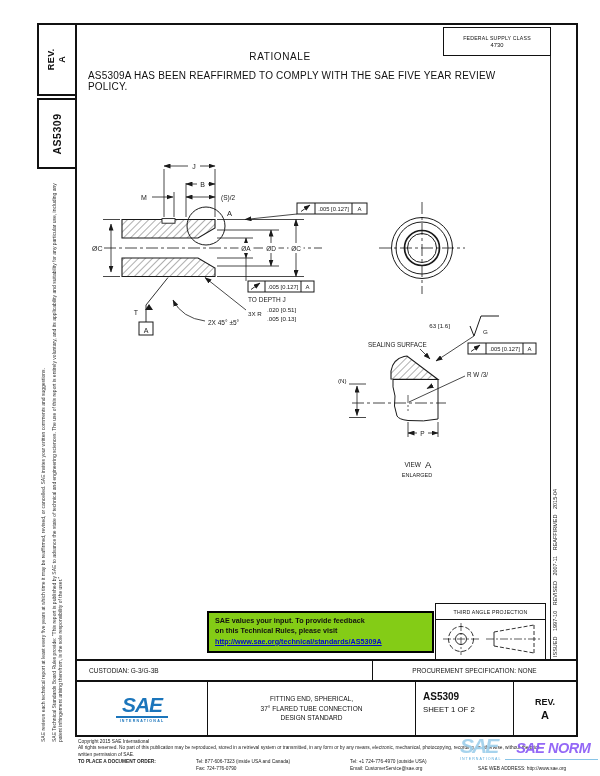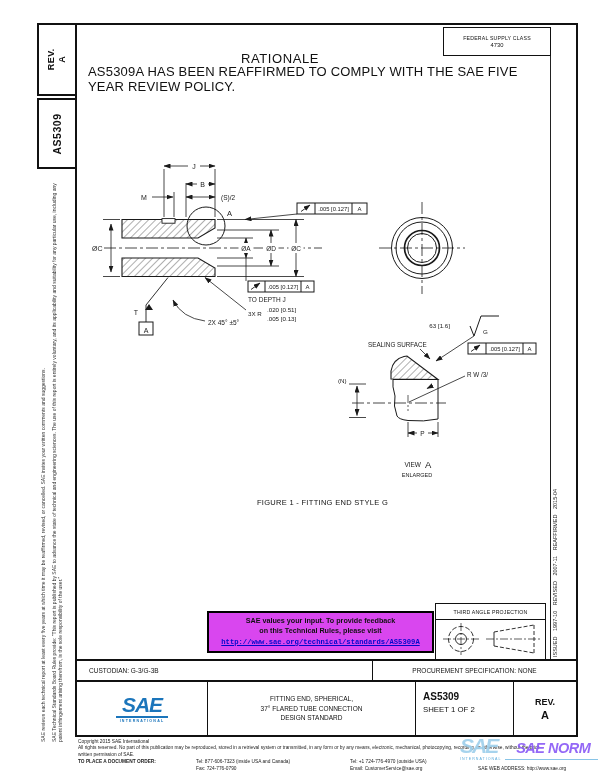--- a/index.html
+++ b/index.html
@@ -16,28 +16,28 @@
   .vcol{position:absolute;transform:rotate(-90deg);transform-origin:left top;
         font-size:5px;line-height:6.2px;color:#333;}
   .disc1{left:51px;top:742px;width:572px;}
   .disc2{left:40px;top:742px;width:572px;}
   .dates{left:552px;top:657px;width:335px;font-size:5.5px;color:#222;word-spacing:4px;white-space:nowrap;}
   .fsc-box{left:443px;top:27px;width:108px;height:29px;border:1.5px solid #111;
            display:flex;flex-direction:column;align-items:center;justify-content:center;gap:1px;}
   .fsc-l1{font-size:5.2px;letter-spacing:.2px;}
   .fsc-l2{font-size:5.8px;}
   .right-vline{left:550px;top:56px;width:1px;height:604px;background:#222;}
-  .rat-title{left:90px;top:51px;width:380px;text-align:center;font-size:13px;letter-spacing:.6px;}
-  .rat-text{left:88px;top:64px;width:440px;font-size:13px;letter-spacing:.2px;}
+  .rat-title{left:90px;top:51px;width:380px;text-align:center;font-size:10px;letter-spacing:.6px;}
+  .rat-text{left:88px;top:70px;width:440px;font-size:10px;letter-spacing:.2px;}
   .fig-cap{left:150px;top:498px;width:345px;text-align:center;font-size:7.5px;letter-spacing:.3px;}
   .draw{left:0;top:0;width:600px;height:776px;pointer-events:none;}
   svg text{font-family:"Liberation Sans",sans-serif;fill:#1a1a1a;stroke:none;}
-  .fb-box{left:207px;top:611px;width:227px;height:42px;border:2.5px solid #000;background:#d946ef;
-          padding:3px 6px;font-size:7.2px;font-weight:bold;line-height:1.45;text-align:center;}
-  .fb-link{color:#0008cc;text-decoration:underline;font-family:Liberation Mono, monospace;}
+  .fb-box{left:207px;top:611px;width:227px;height:42px;border:2.5px solid #000;background:#84cc16;
+          padding:3px 6px;font-size:7.2px;font-weight:bold;line-height:1.45;}
+  .fb-link{color:#0008cc;text-decoration:underline;}
   .tap-box{left:435px;top:603px;width:111px;height:58px;border:1.5px solid #111;background:#fff;}
   .tap-title{height:15px;border-bottom:1.5px solid #111;display:flex;align-items:center;justify-content:center;
              font-size:5.2px;letter-spacing:.2px;}
   .tb-row1{left:75px;top:659px;width:503px;height:21px;border:2px solid #111;border-bottom:none;display:flex;background:#fff;}
   .tb-cust{width:283px;border-right:1.5px solid #111;display:flex;align-items:center;padding-left:12px;font-size:6.5px;}
   .tb-proc{flex:1;display:flex;align-items:center;justify-content:center;font-size:6.5px;}
   .tb-row2{left:75px;top:680px;width:503px;height:57px;border:2px solid #111;display:flex;background:#fff;}
   .tb-logo{width:130px;border-right:1.5px solid #111;display:flex;flex-direction:column;align-items:center;justify-content:center;}
   .logo-main{color:#1b75bb;font-weight:bold;font-style:italic;font-size:21px;letter-spacing:-1px;line-height:1;}
   .logo-bar{width:52px;height:2px;background:#1b75bb;margin:1px 0;}
@@ -246,21 +246,20 @@
       <rect x="417" y="428" width="11" height="10" fill="#fff" stroke="none"></rect>
     </g>
     <text x="467" y="377" font-size="6.3">R W /3/</text>
     <text x="338" y="382.5" font-size="6.2">(N)</text>
     <text x="422.5" y="435.5" font-size="6.5" text-anchor="middle">P</text>
     <text x="421" y="467" font-size="6.5" text-anchor="end">VIEW</text>
     <text x="425" y="468" font-size="9.5">A</text>
     <text x="417" y="476.5" font-size="5.5" text-anchor="middle">ENLARGED</text>
   </svg>
 
-  <div class="abs fig-cap">FIGURE 1 - FITTING END  STYLE G</div>
 
   <div class="abs fb-box">
     <div>SAE values your input. To provide feedback</div>
     <div>on this Technical Rules, please visit</div>
     <div class="fb-link">http://www.sae.org/technical/standards/AS5309A</div>
   </div>
 
   <div class="abs tap-box">
     <div class="tap-title">THIRD ANGLE PROJECTION</div>
     <svg width="108" height="39" viewBox="0 0 108 39">

